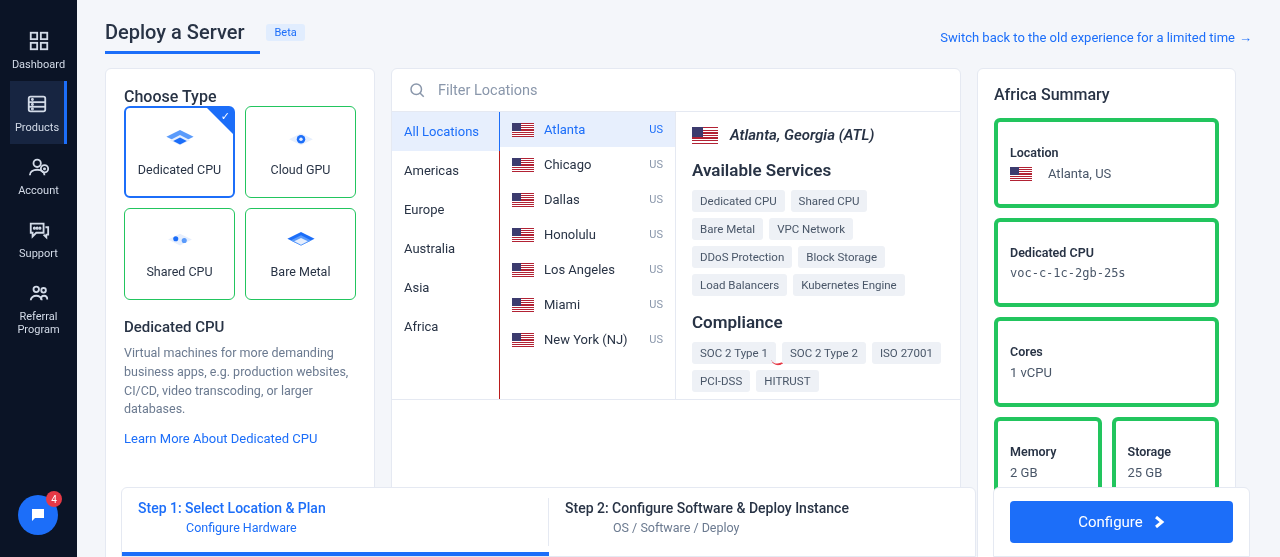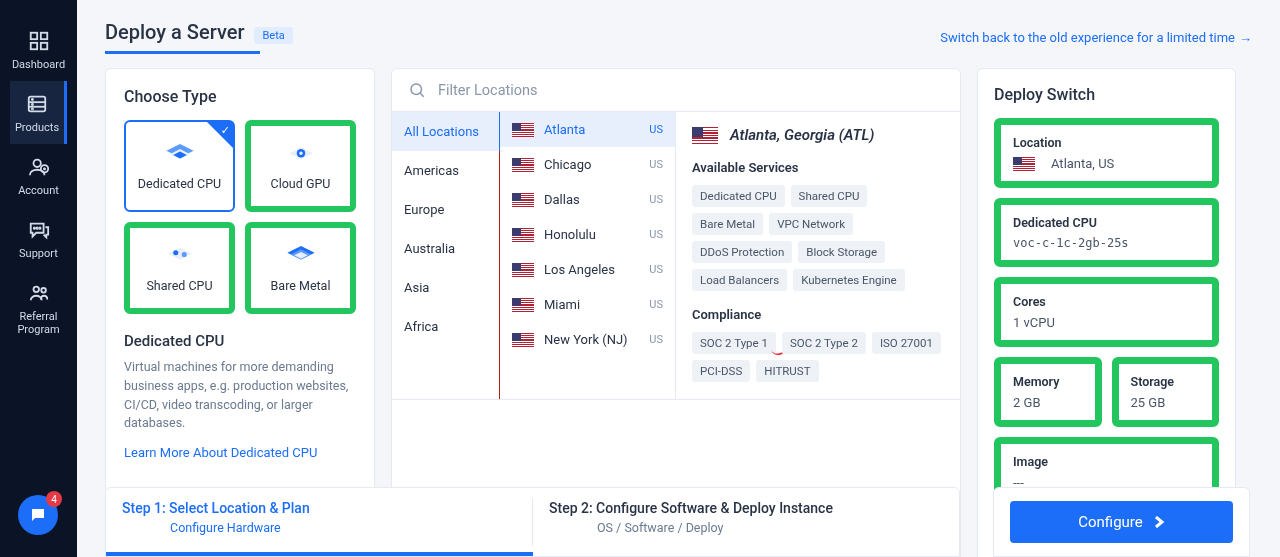--- a/index.html
+++ b/index.html
@@ -9,35 +9,35 @@
 .sidebar-item { width:57px; display:flex; flex-direction:column; align-items:center; padding:12px 0 10px; cursor:pointer; color:#d3dbe8; font-size:11px; gap:6px; }
 .sidebar-item.active { background:#172541; border-right:3px solid #1c6ef9; }
 .sidebar-item svg { width:22px; height:22px; }
 
 .chat-fab { position:absolute; left:18px; bottom:22px; width:40px; height:40px; border-radius:50%; background:#1c6ef9; display:flex; align-items:center; justify-content:center; cursor:pointer; }
 .chat-fab svg{ width:18px;height:18px;fill:#fff;}
 .fab-badge { position:absolute; top:-4px; right:-4px; width:16px; height:16px; border-radius:50%; background:#e63946; color:#fff; font-size:10px; display:flex; align-items:center; justify-content:center; }
 
 .page { position:absolute; left:77px; top:0; width:1203px; height:557px; overflow:hidden; padding:20px 28px 0; }
 .heading-row { display:flex; align-items:center; justify-content:space-between; }
-.heading-left { display:flex; align-items:flex-end; gap:10px; border-bottom:1px solid transparent; }
+.heading-left { display:flex; align-items:center; gap:22px; border-bottom:1px solid transparent; }
 .page-title { font-size:20px; font-weight:500; color:#283345; }
 .beta-badge { background:#e1edfe; color:#1c6ef9; font-size:11px; padding:2px 8px; border-radius:3px; }
 .title-underline { height:3px; width:155px; background:#1c6ef9; margin-top:6px; }
 .switch-back { color:#1c6ef9; font-size:13px; cursor:pointer; }
 .switch-back .arrow{margin-left:4px;}
 
 .columns { display:flex; gap:16px; margin-top:14px; }
 
 .panel { background:#fff; border:1px solid #e5e9f2; border-radius:6px; }
 
 .choose-panel { width:270px; padding:18px; }
-.choose-title { font-size:16px; font-weight:500; margin-bottom:14px; }
+.choose-title { font-size:16px; font-weight:500; margin-bottom:0; }
 .type-grid { display:grid; grid-template-columns:1fr 1fr; gap:10px; }
-.type-card { border:6px solid #22c55e; border-radius:6px; height:92px; display:flex; flex-direction:column; align-items:center; justify-content:center; gap:8px; cursor:pointer; position:relative; font-size:12.5px; color:#283345; }
+.type-card { border:1px solid #22c55e; border-radius:6px; height:92px; display:flex; flex-direction:column; align-items:center; justify-content:center; gap:8px; cursor:pointer; position:relative; font-size:12.5px; color:#283345; }
 .type-card.selected { border:2px solid #1c6ef9; }
 .type-card.selected .corner { position:absolute; top:0; right:0; width:0; height:0; border-top:26px solid #1c6ef9; border-left:26px solid transparent; }
 .type-card.selected .corner::after { content:"✓"; position:absolute; top:-24px; right:3px; color:#fff; font-size:11px; }
 .type-icon { width:34px; height:26px; }
 .type-desc { margin-top:18px; }
 .type-desc h3{ font-size:15px; font-weight:500; margin-bottom:8px;}
 .type-desc p { font-size:12.5px; color:#6b7a90; line-height:1.5; }
 .learn-more { color:#1c6ef9; font-size:13px; margin-top:12px; display:inline-block; cursor:pointer; }
 
 .location-panel { width:570px; padding:0; display:flex; flex-direction:column; }
@@ -55,38 +55,38 @@
 .city-left{display:flex;align-items:center;gap:10px;}
 .country-code { font-size:11px; color:#8a97ab; }
 .city-item.active .country-code{ color:#1c6ef9; }
 .flag { width:22px; height:14px; display:inline-block; position:relative; background:linear-gradient(#b22234 0 7.7%,#fff 0 15.4%,#b22234 0 23%,#fff 0 30.8%,#b22234 0 38.5%,#fff 0 46%,#b22234 0 53.8%,#fff 0 61.5%,#b22234 0 69.2%,#fff 0 76.9%,#b22234 0 84.6%,#fff 0 92.3%,#b22234 0 100%);}
 .flag::before{content:"";position:absolute;left:0;top:0;width:9px;height:8px;background:#3c3b6e;}
 .detail-col { flex:1; padding:14px 16px; overflow:auto;}
 .detail-head { display:flex; align-items:center; gap:12px; margin-bottom:16px; }
 .detail-head .flag{ width:26px; height:17px;}
 .detail-head .flag::before{width:11px;height:10px;}
 .detail-head h3{ font-size:15px; font-weight:600;font-style:italic;}
-.sub-head { font-size:13px; font-weight:600; margin-bottom:10px; }
+.sub-head { font-size:17px; font-weight:600; margin-bottom:10px; }
 .chip-wrap { display:flex; flex-wrap:wrap; gap:6px; margin-bottom:16px;}
 .chip { background:#eef1f6; color:#495668; font-size:11.5px; padding:4px 8px; border-radius:3px; }
 .soc1-scribble { position:relative; }
 .soc1-scribble::after{ content:""; position:absolute; right:-6px; bottom:-2px; width:10px; height:6px; border-bottom:2px solid #e63946; border-radius:0 0 0 8px; transform:rotate(-20deg);}
 
 .summary-panel { width:259px; padding:16px; }
 .summary-title { font-size:16px; font-weight:500; margin-bottom:14px;}
-.summary-card { border:7px solid #22c55e; border-radius:6px; padding:10px 12px; margin-bottom:10px;}
+.summary-card { border:4px solid #22c55e; border-radius:6px; padding:23px 12px; margin-bottom:10px;}
 .summary-card .label{ font-size:12.5px; font-weight:600; color:#283345; margin-bottom:6px;}
 .summary-card .value{ font-size:13px; color:#495668; display:flex; align-items:center; gap:16px;}
 .summary-card .value.mono{ font-family:ui-monospace,Menlo,monospace; font-size:12px;}
 .summary-row { display:flex; gap:10px; }
 .summary-row .summary-card{ flex:1; }
 .backups-row{ display:flex; align-items:center; justify-content:space-between;}
 .disable-btn{ background:#e7effd; color:#1c6ef9; border:none; padding:6px 12px; border-radius:4px; font-size:10px; cursor:pointer;}
 
-.steps-bar { position:absolute; left:105px; bottom:0; width:855px; height:70px; background:#fff; border:1px solid #e5e9f2; border-radius:6px 6px 0 0; display:flex;}
+.steps-bar { position:absolute; left:121px; bottom:0; width:855px; height:70px; background:#fff; border:1px solid #e5e9f2; border-radius:6px 6px 0 0; display:flex;}
 .step { flex:1; padding:12px 16px 8px; }
 .step h4{ font-size:14px; font-weight:500; color:#283345; margin-bottom:4px;}
 .step.active h4{ color:#1c6ef9; }
 .step .sub{ font-size:12.5px; color:#6b7a90;margin-left:48px;}
 .step.active .sub{ color:#1c6ef9;}
 .step-divider{ width:1px; background:#e5e9f2; margin:10px 0;}
 .progress-line { position:absolute; left:0; bottom:0; width:50%; height:4px; background:#1c6ef9;}
 
 .configure-bar { position:absolute; right:30px; bottom:0; width:257px; height:70px; background:#fff; border:1px solid #e5e9f2; border-radius:6px 6px 0 0; display:flex; align-items:center; justify-content:center; padding:0 16px;}
 .configure-btn { width:100%; background:#1c6ef9; color:#fff; border:none; border-radius:4px; padding:12px; font-size:15px; display:flex; align-items:center; justify-content:center; gap:10px; cursor:pointer;}
@@ -305,21 +305,21 @@
             <span class="chip">SOC 2 Type 2</span>
             <span class="chip">ISO 27001</span>
             <span class="chip">PCI-DSS</span>
             <span class="chip">HITRUST</span>
           </div>
         </div>
       </div>
     </div>
 
     <div class="panel summary-panel">
-      <h2 class="summary-title">Deploy Switch</h2>
+      <h2 class="summary-title">Africa Summary</h2>
       <div class="summary-card">
         <div class="label">Location</div>
         <div class="value">
             <span class="flag"></span>
             <span>Atlanta, US</span>
           </div>
       </div>
       <div class="summary-card">
         <div class="label">Dedicated CPU</div>
         <div class="value mono">voc-c-1c-2gb-25s</div>

